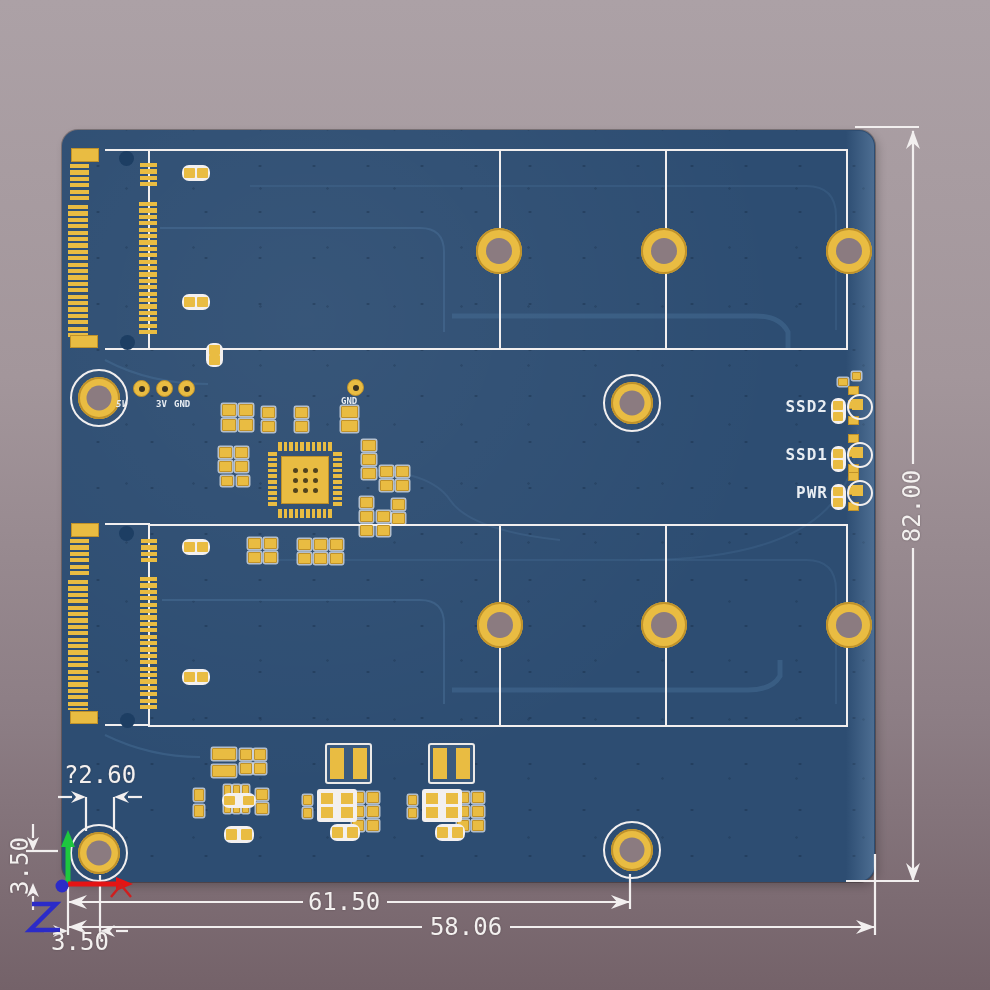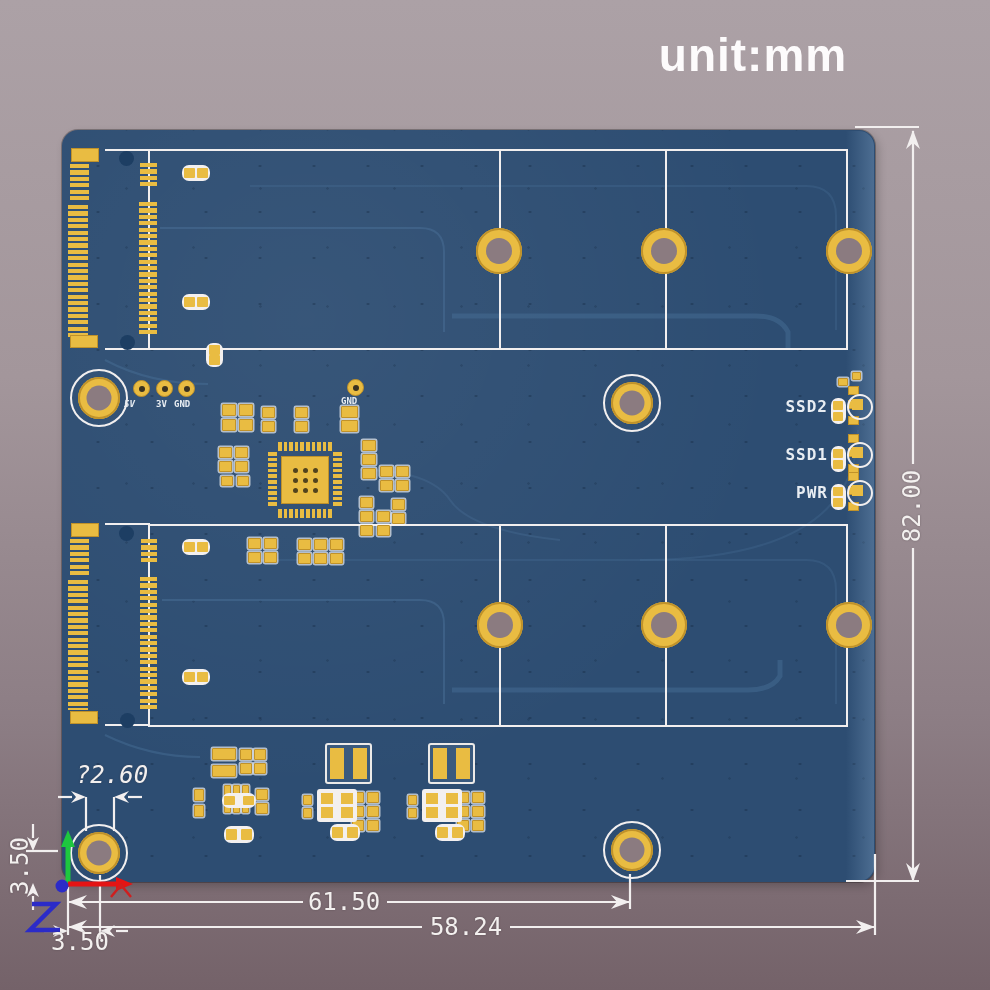--- a/index.html
+++ b/index.html
@@ -67,21 +67,20 @@
     text-shadow:0 0 2px rgba(60,50,55,.45);}
   .vlabel{transform:rotate(-90deg);transform-origin:center;}
   .dim{stroke:var(--silk);stroke-width:2.2;}
   .dimf{fill:var(--silk);stroke:none;}
 </style>
 </head>
 <body>
 
 <div id="stage">
 
-  <div id="unit-label">unit:mm</div>
 
   <div id="board"></div>
   <div id="edge-band"></div>
 
   <svg class="overlay" viewBox="0 0 990 990">
     <path class="trace" d="M250 186 H 806 Q 836 186 836 216 V 330" stroke-width="2" opacity=".3"></path>
     <path class="trace" d="M250 560 H 806 Q 836 560 836 590 V 704" stroke-width="2" opacity=".3"></path>
     <path class="trace" d="M160 228 H 420 Q 444 228 444 252 V 332" stroke-width="2" opacity=".5"></path>
     <path class="trace" d="M162 600 H 420 Q 444 600 444 624 V 704" stroke-width="2" opacity=".5"></path>
     <path class="trace" d="M452 316 H 756 Q 780 316 788 332 V 350" stroke-width="5" opacity=".45"></path>
@@ -333,21 +332,21 @@
         <i></i>
         <i></i>
         <i></i>
         <i></i>
     </div>
   </div>
 
   <div class="silktext ledlabel" style="left:770px;top:397px;">SSD2</div>
   <div class="silktext ledlabel" style="left:770px;top:445px;">SSD1</div>
   <div class="silktext ledlabel" style="left:770px;top:483px;">PWR</div>
-  <div class="silktext tinylabel" style="left:124px;top:399px;font-style:italic;">5V</div>
+  <div class="silktext tinylabel" style="left:116px;top:399px;font-style:italic;">5V</div>
   <div class="silktext tinylabel" style="left:156px;top:399px;">3V</div>
   <div class="silktext tinylabel" style="left:174px;top:399px;">GND</div>
   <div class="silktext tinylabel" style="left:341px;top:396px;">GND</div>
 
   <svg class="overlay" viewBox="0 0 990 990">
 
     <line class="dim" x1="913" y1="131" x2="913" y2="464"></line>
     <line class="dim" x1="913" y1="548" x2="913" y2="881"></line>
     <line class="dim" x1="855" y1="127" x2="919" y2="127"></line>
     <line class="dim" x1="846" y1="881" x2="919" y2="881"></line>
@@ -390,20 +389,20 @@
       <line x1="68" y1="884" x2="68" y2="842" stroke="var(--axis_y)" stroke-width="5"></line>
       <polygon points="68,830 61,847 75,847" fill="var(--axis_y)"></polygon>
       <line x1="68" y1="884" x2="118" y2="884" stroke="var(--axis_x)" stroke-width="5"></line>
       <polygon points="133,884 116,877 116,891" fill="var(--axis_x)"></polygon>
       <circle cx="62" cy="886" r="6.5" fill="var(--axis_z)"></circle>
       <polyline points="32,904 56,904 30,930 60,930" stroke="var(--axis_z)" stroke-width="4.5" fill="none"></polyline>
       <polyline points="111,897 121,885 131,897" stroke="#cf1f1f" stroke-width="2.5" fill="none"></polyline>
     </g>
   </svg>
 
-  <div class="dimtext" style="left:72px;top:761px;width:80px;font-style:italic;">?2.60</div>
+  <div class="dimtext" style="left:60px;top:761px;width:80px;">?2.60</div>
   <div class="dimtext vlabel" style="left:-23px;top:853px;width:84px;height:26px;">3.50</div>
   <div class="dimtext" style="left:38px;top:928px;width:84px;">3.50</div>
   <div class="dimtext" style="left:302px;top:888px;width:84px;">61.50</div>
-  <div class="dimtext" style="left:424px;top:913px;width:84px;">58.24</div>
+  <div class="dimtext" style="left:424px;top:913px;width:84px;">58.06</div>
   <div class="dimtext vlabel" style="left:869px;top:493px;width:84px;height:26px;">82.00</div>
 
 </div>
 
 </body></html>

